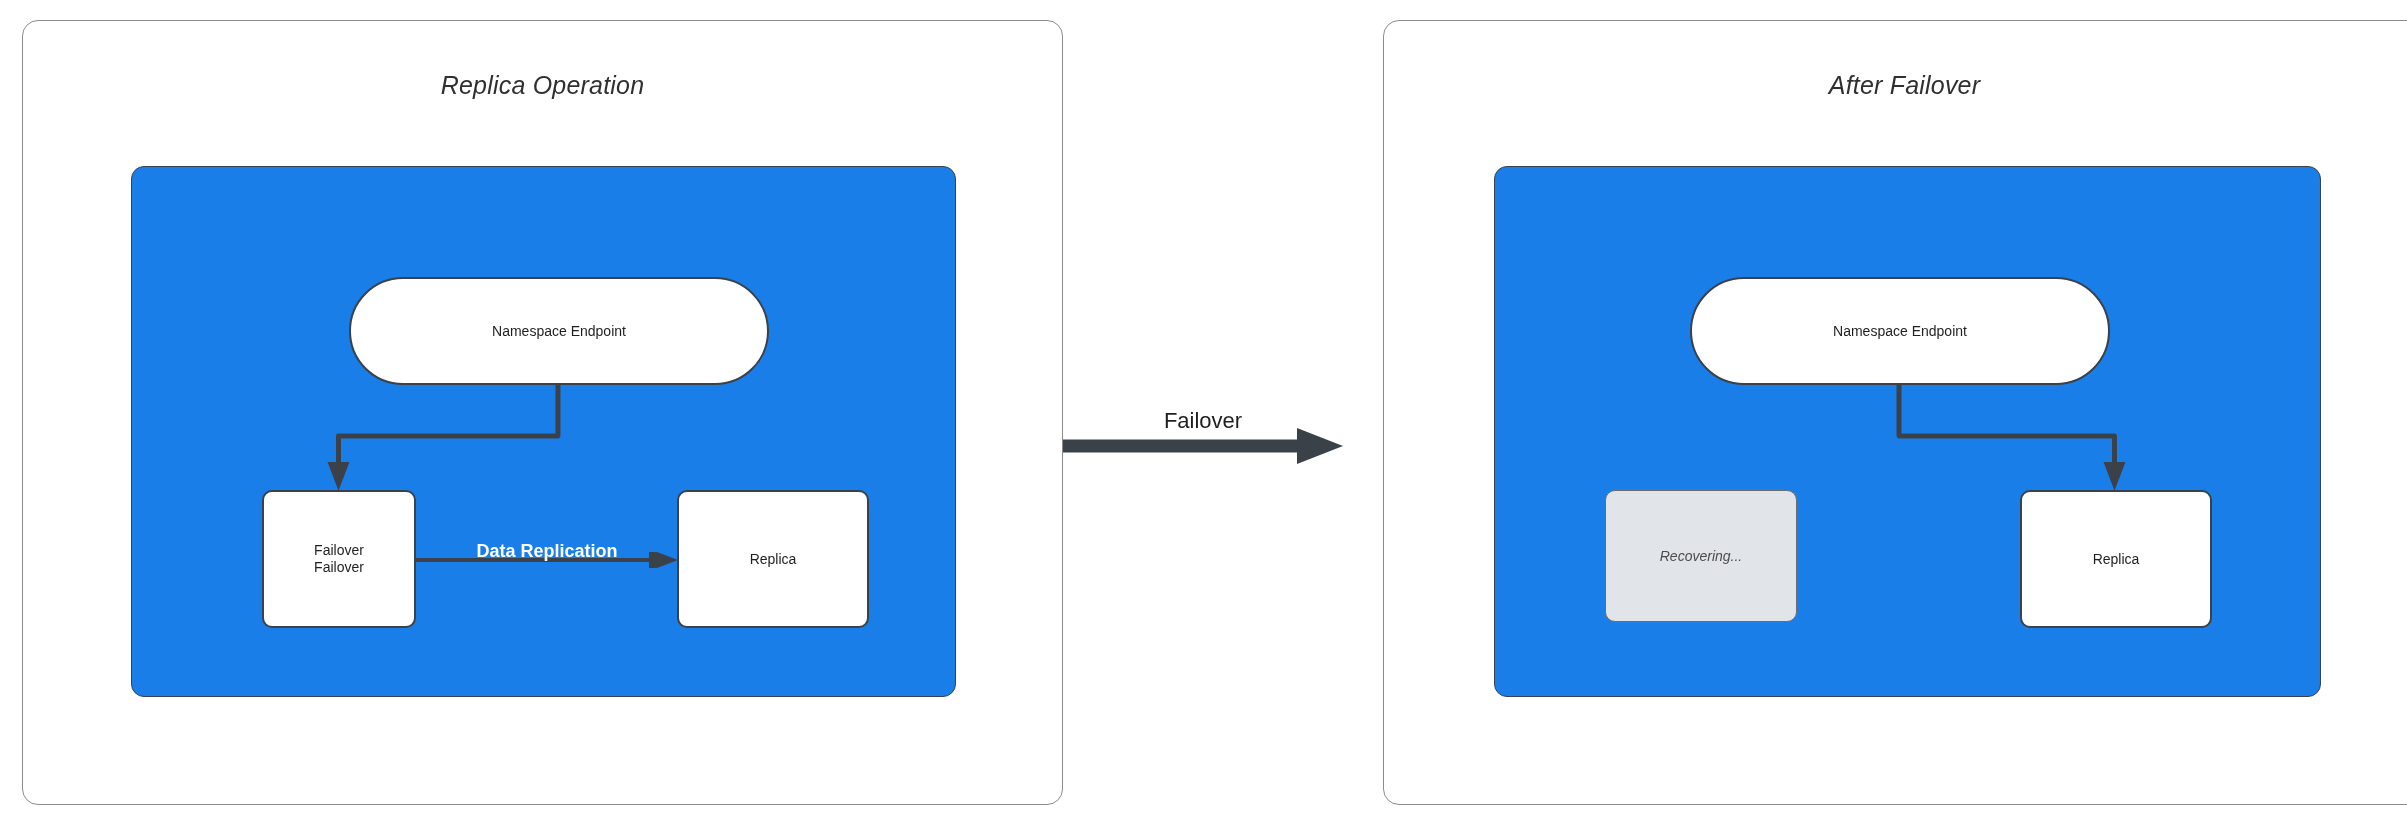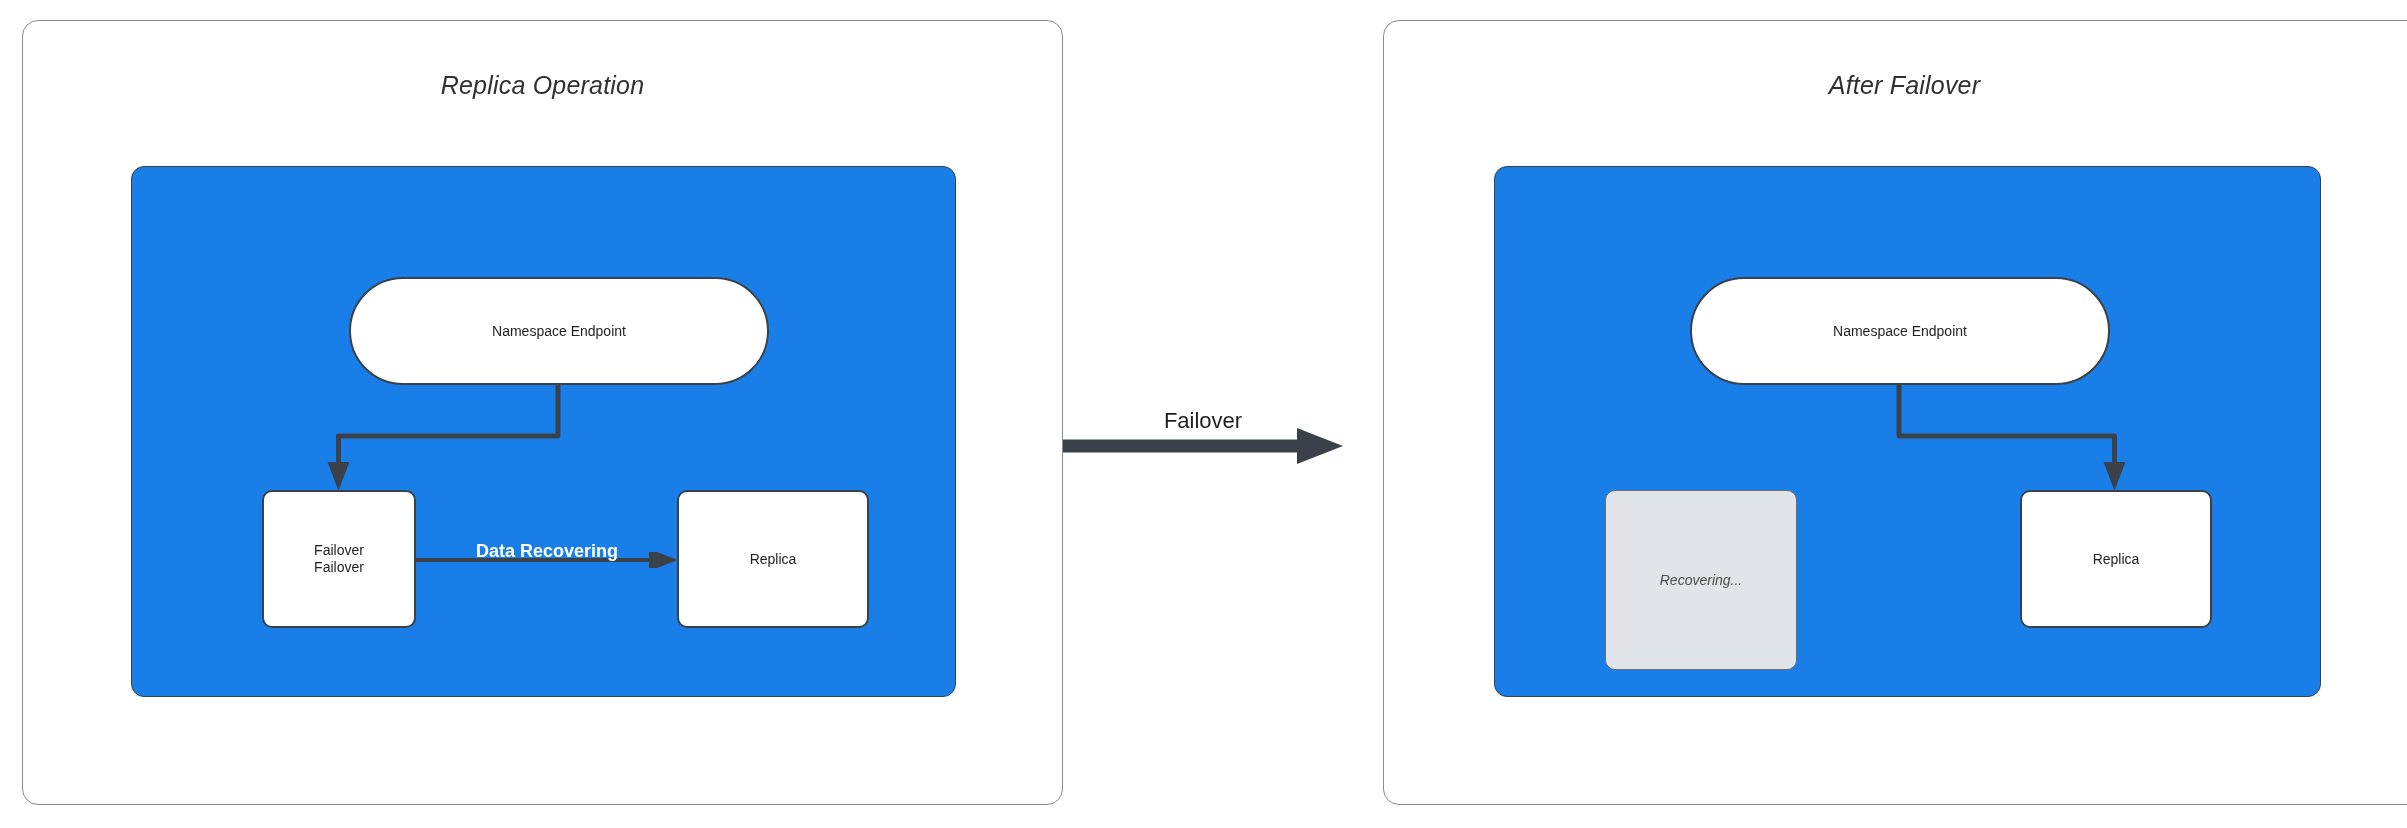--- a/index.html
+++ b/index.html
@@ -77,21 +77,21 @@
     font-style: italic;
   }
 
   
   #node-endpoint-left  { left: 217px; top: 110px; width: 420px; height: 108px; }
   #node-primary        { left: 130px; top: 323px; width: 154px; height: 138px; }
   #node-replica-left   { left: 545px; top: 323px; width: 192px; height: 138px; }
 
   
   #node-endpoint-right { left: 195px; top: 110px; width: 420px; height: 108px; }
-  #node-recovering     { left: 110px; top: 323px; width: 192px; height: 180px; }
+  #node-recovering     { left: 110px; top: 323px; width: 192px; height: 132px; }
   #node-replica-right  { left: 525px; top: 323px; width: 192px; height: 138px; }
 
   
   .conn-svg {
     position: absolute;
     left: 0; top: 0;
     width: 100%;
     height: 100%;
     overflow: visible;
     z-index: 2;
@@ -168,21 +168,21 @@
 
       <svg class="conn-svg" id="conn-left" viewBox="0 0 825 531" preserveAspectRatio="none">
         <path class="conn-path" d="M 427 218 L 427 270 L 207 270 L 207 304"></path>
         <polygon class="conn-head" points="207,325 196,296 218,296"></polygon>
       </svg>
 
       <svg id="repl-edge" viewBox="0 0 262 16" preserveAspectRatio="none">
         <line x1="0" y1="8" x2="242" y2="8" stroke="#3a4149" stroke-width="4"></line>
         <polygon points="262,8 233,19 233,-3" fill="#3a4149"></polygon>
       </svg>
-      <div id="repl-label">Data Recovering</div>
+      <div id="repl-label">Data Replication</div>
 
       <div class="node pill" id="node-endpoint-left">Namespace Endpoint</div>
 
       <div class="node rect" id="node-primary">
         <span>
           <span>Failover</span><br>
           <span>Failover</span>
         </span>
       </div>
 

